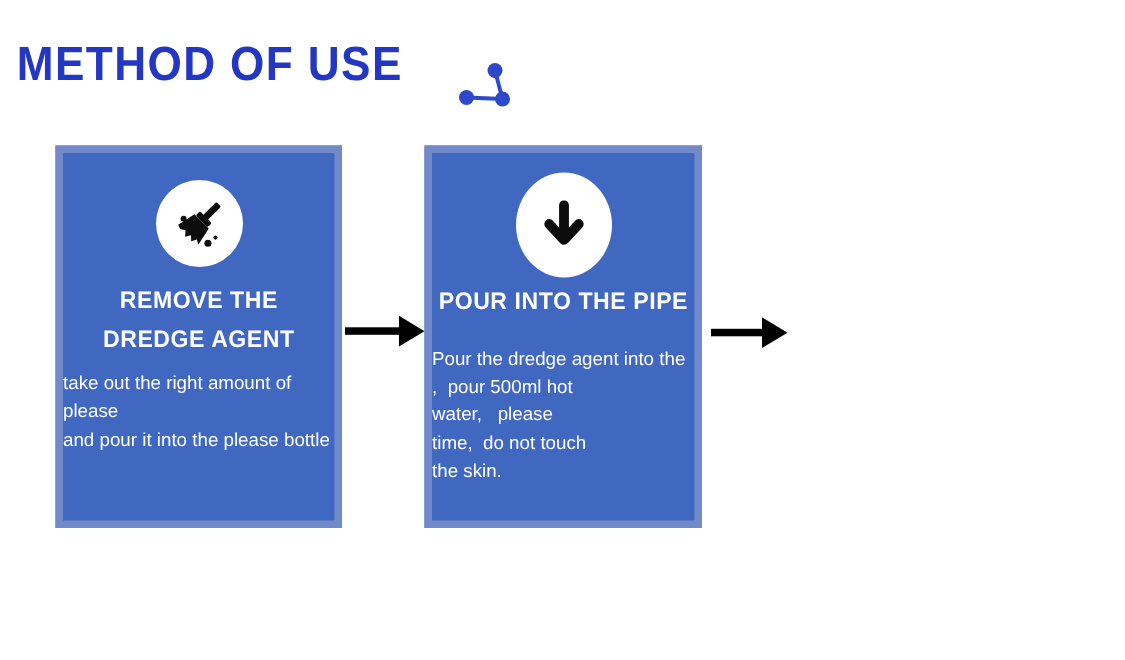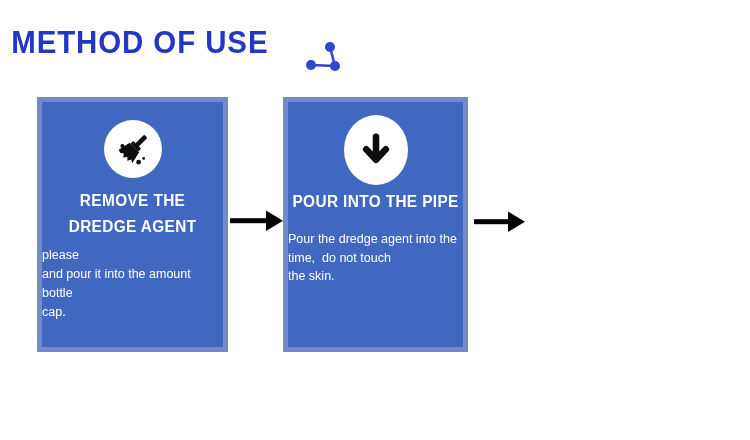--- a/index.html
+++ b/index.html
@@ -126,23 +126,23 @@
         <circle cx="7.5" cy="13.5" r="1.6" fill="#0d0d0d"></circle>
         <circle cx="20.5" cy="26.5" r="1.9" fill="#0d0d0d"></circle>
         <circle cx="24.5" cy="23.5" r="1.1" fill="#0d0d0d"></circle>
       </svg>
     </div>
     <div class="card-title">
       <div>REMOVE THE</div>
       <div>DREDGE AGENT</div>
     </div>
     <div class="card-body">
+      <div class="body-line">take out the right amount of</div>
       <div class="body-line">please</div>
-      <div class="body-line">and pour it into the amount bottle</div>
-      <div class="body-line">cap.</div>
+      <div class="body-line">and pour it into the please bottle</div>
     </div>
   </div>
 
   <svg class="connector connector-1" width="54" height="28" viewBox="0 0 54 28">
     <rect x="0" y="11.2" width="38" height="5" fill="#000000"></rect>
     <polygon points="36,3.5 53,13.8 36,24" fill="#000000"></polygon>
   </svg>
 
   <div class="card card-2">
     <div class="icon-circle">
@@ -151,20 +151,21 @@
           <line x1="16" y1="6" x2="16" y2="22"></line>
           <polyline points="8.5,15.5 16,23.5 23.5,15.5"></polyline>
         </g>
       </svg>
     </div>
     <div class="card-title">
       <div>POUR INTO THE PIPE</div>
     </div>
     <div class="card-body">
       <div class="body-line">Pour the dredge agent into the</div>
+      <div class="body-line">,&nbsp;&nbsp;pour 500ml hot water,&nbsp;&nbsp;&nbsp;please</div>
       <div class="body-line">time,&nbsp;&nbsp;do not touch</div>
       <div class="body-line">the skin.</div>
     </div>
   </div>
 
   <svg class="connector connector-2" width="52" height="28" viewBox="0 0 52 28">
     <rect x="0" y="11.2" width="36" height="5" fill="#000000"></rect>
     <polygon points="34,3.5 51,13.8 34,24" fill="#000000"></polygon>
   </svg>
 

